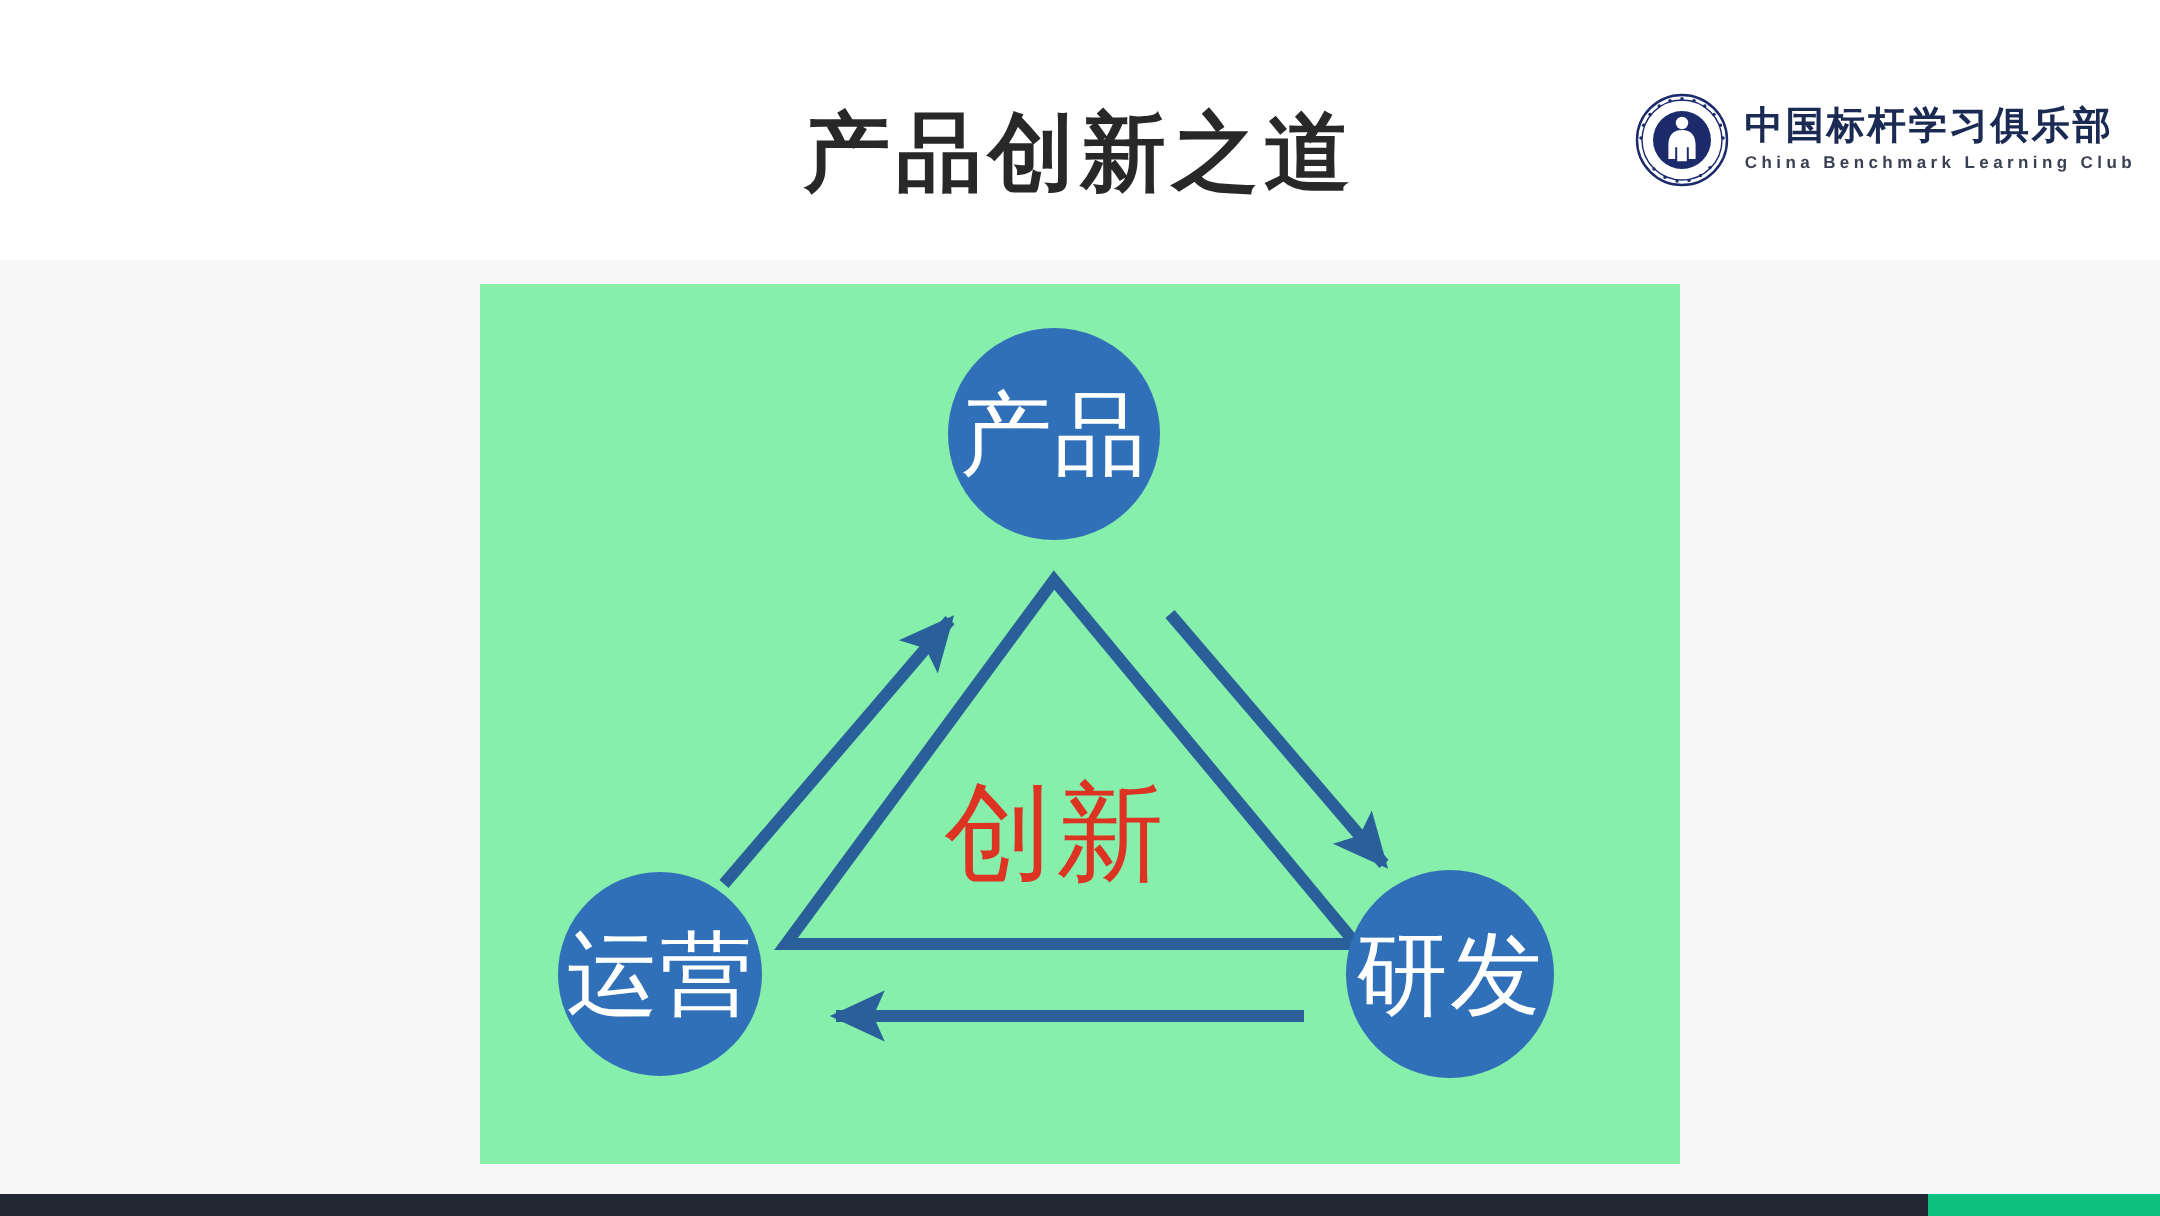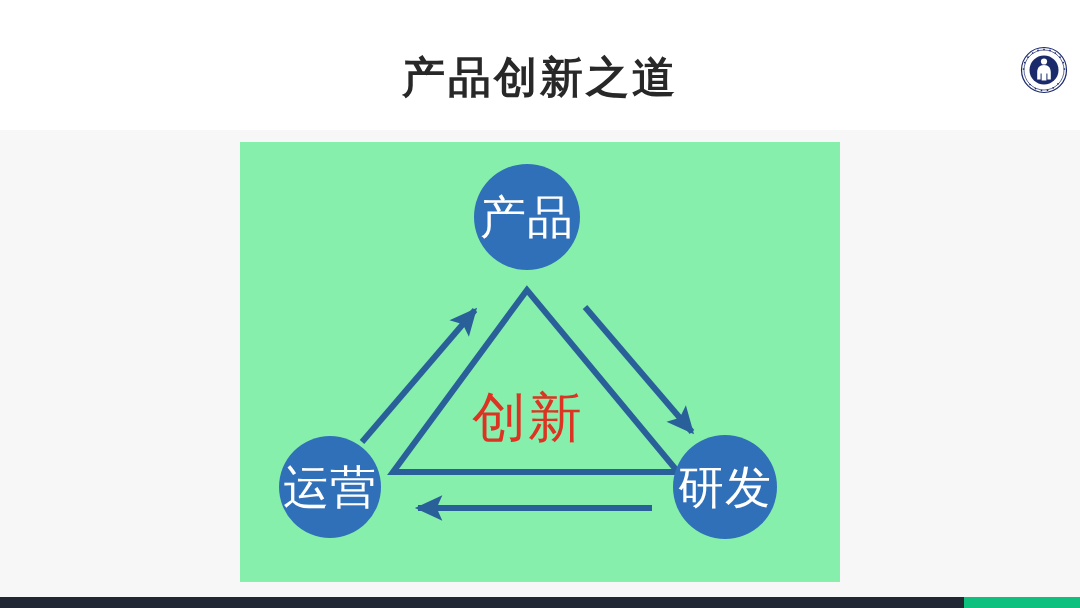--- a/index.html
+++ b/index.html
@@ -182,20 +182,24 @@
           <circle cx="18" cy="4.3" r="0.85"></circle>
           <circle cx="10" cy="38.5" r="0.85"></circle>
             <circle cx="15.5" cy="42.6" r="0.85"></circle>
           <circle cx="21.5" cy="44.5" r="0.85"></circle>
             <circle cx="27.5" cy="44.2" r="0.85"></circle>
           <circle cx="33.2" cy="41.8" r="0.85"></circle>
             <circle cx="38" cy="37.8" r="0.85"></circle>
         </g>
       </svg>
 
+      <div id="logo-text">
+        <div id="logo-cn">中国标杆学习俱乐部</div>
+        <div id="logo-en">China Benchmark Learning Club</div>
+      </div>
 
     </div>
   </div>
 
   <div id="body-area">
 
     <div id="diagram-panel">
 
       <svg id="diagram-svg" viewBox="0 0 600 440">
 

